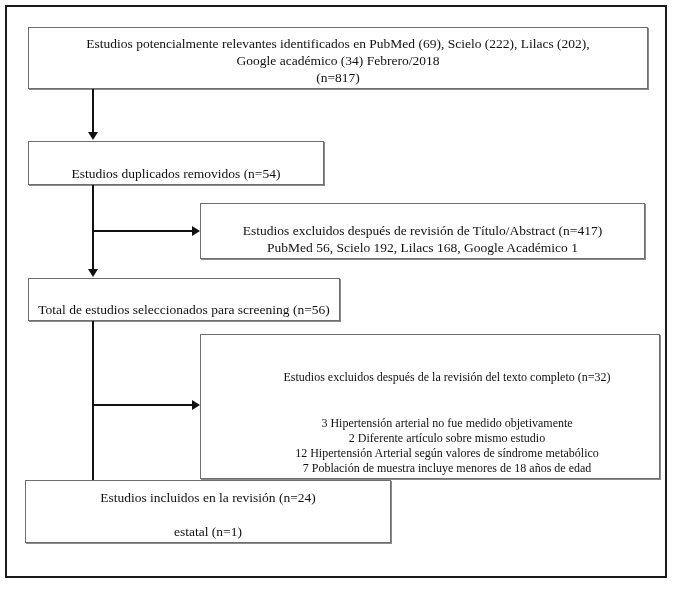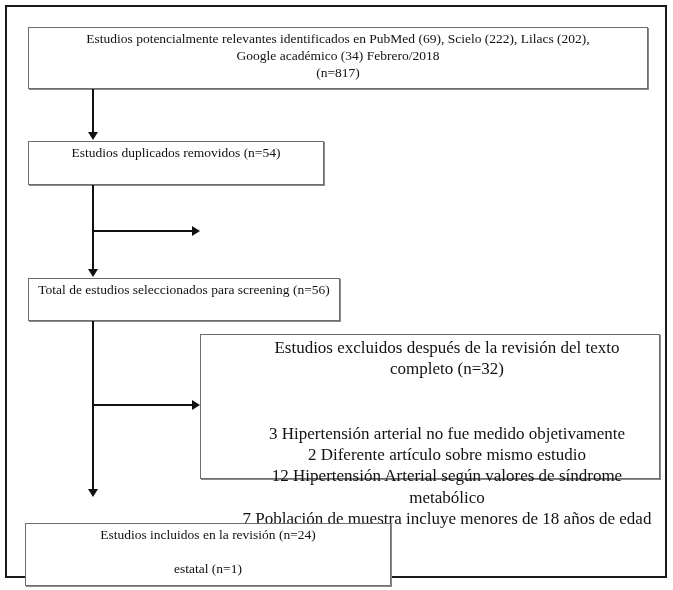--- a/index.html
+++ b/index.html
@@ -32,40 +32,40 @@
   }
 
   
   .flow-box {
     position: absolute;
     box-sizing: border-box;
     border: 1px solid #6e6e6e;
     background: #ffffff;
     box-shadow: 1px 1px 0 0 #8a8a8a;
     display: flex;
-    align-items: flex-start;
+    align-items: flex-end;
     justify-content: center;
     text-align: center;
     color: #111111;
     line-height: 1.26;
     padding: 2px 6px;
   }
   .flow-box .box-text {
     display: block;
     width: 100%;
     text-align: center;
   }
 
   
   #box-identified  { left: 28px;  top: 27px;  width: 620px; height: 62px;  font-size: 13.5px; }
   #box-duplicates  { left: 28px;  top: 141px; width: 296px; height: 44px;  font-size: 13.5px; }
   #box-excl-title  { left: 200px; top: 203px; width: 445px; height: 56px;  font-size: 13.5px; }
   #box-screening   { left: 28px;  top: 278px; width: 312px; height: 43px;  font-size: 13.5px; }
-  #box-excl-full   { left: 200px; top: 334px; width: 460px; height: 145px; font-size: 17px; padding-left: 40px; }
-  #box-included    { left: 25px;  top: 523px; width: 366px; height: 63px;  font-size: 13.5px; }
+  #box-excl-full   { left: 200px; top: 334px; width: 460px; height: 145px; font-size: 12px; padding-left: 40px; }
+  #box-included    { left: 25px;  top: 480px; width: 366px; height: 63px;  font-size: 13.5px; }
 
   
   .conn {
     position: absolute;
     background: #111111;
   }
   .conn-v { width: 2px; }
   .conn-h { height: 2px; }
 
   
@@ -127,20 +127,27 @@
       <span>Estudios duplicados removidos (n=54)</span>
       <br>
     </span>
   </div>
 
   <div class="conn conn-v" id="spine-2"></div>
   <div class="conn conn-h" id="branch-1"></div>
   <div class="arrow-right" id="arrowhead-b1"></div>
   <div class="arrow-down" id="arrowhead-2"></div>
 
+  <div class="flow-box" id="box-excl-title">
+    <span class="box-text">
+      <span>Estudios excluidos después de revisión de Título/Abstract (n=417)</span>
+      <br>
+      <span>PubMed 56, Scielo 192, Lilacs 168, Google Académico 1</span>
+    </span>
+  </div>
 
   <div class="flow-box" id="box-screening">
     <span class="box-text">
       <span>Total de estudios seleccionados para screening (n=56)</span>
     </span>
   </div>
 
   <div class="conn conn-v" id="spine-3"></div>
   <div class="conn conn-h" id="branch-2"></div>
   <div class="arrow-right" id="arrowhead-b2"></div>

